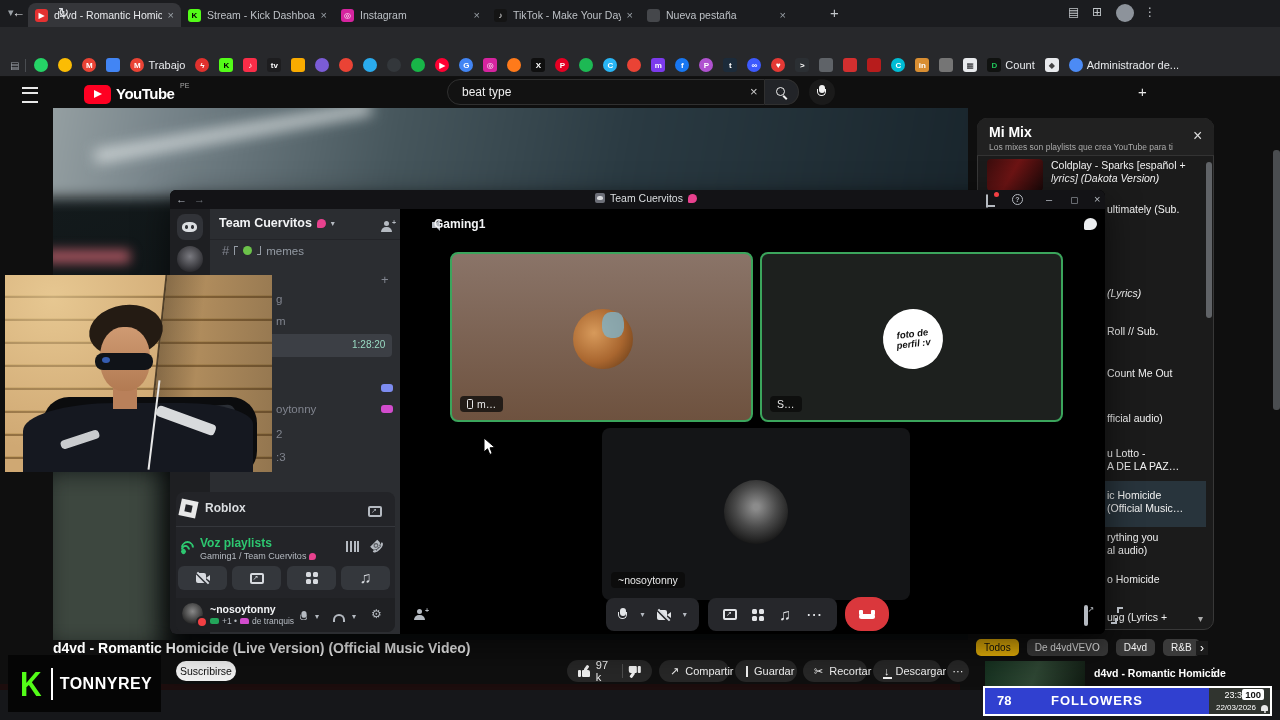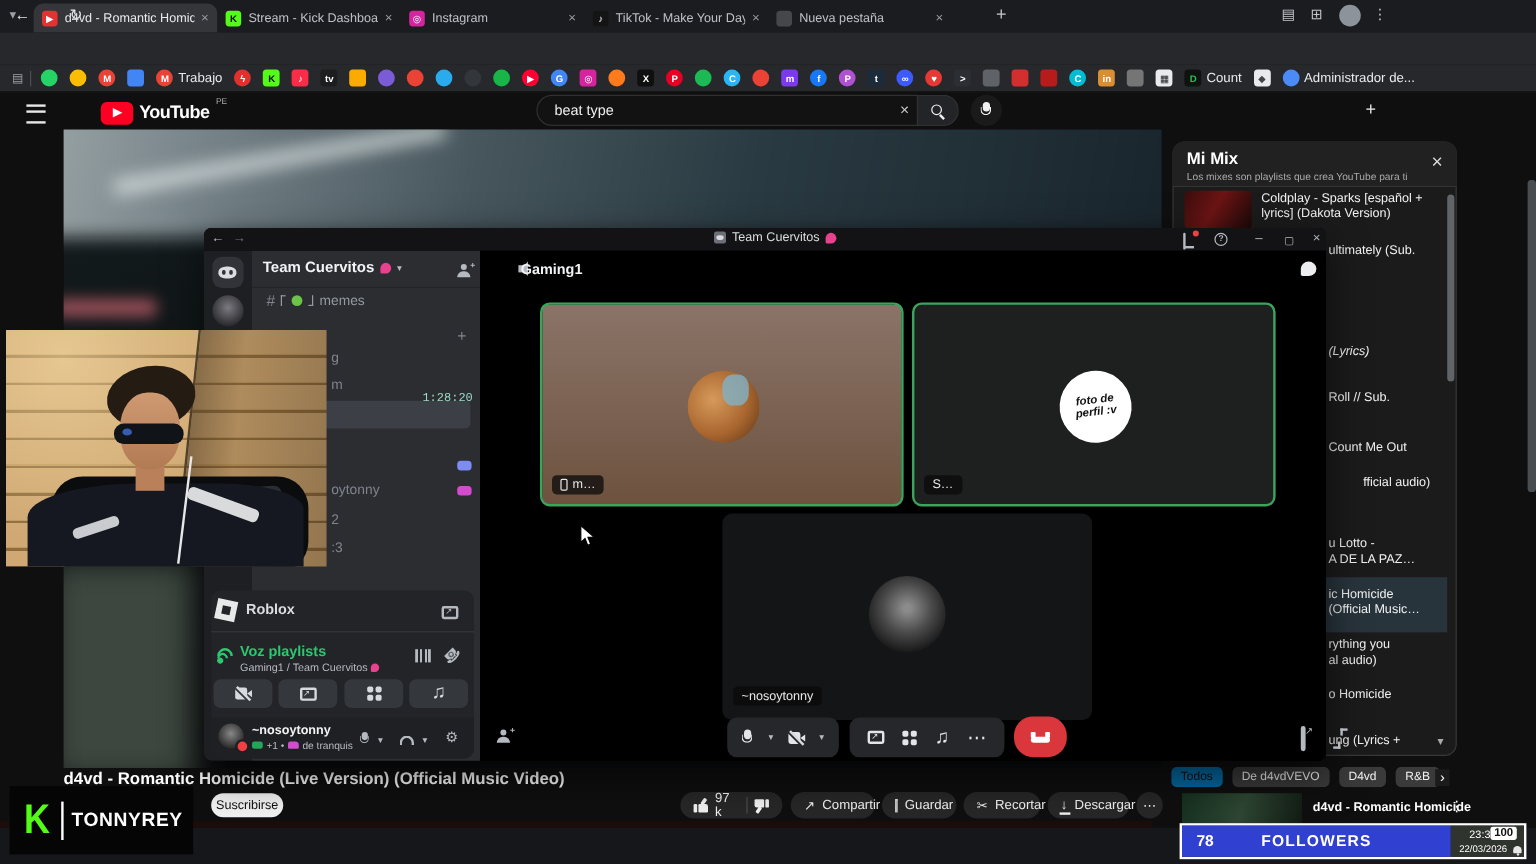--- a/index.html
+++ b/index.html
@@ -82,21 +82,21 @@
   #pl-thumb1{position:absolute;left:987px;top:159px;width:56px;height:32px;border-radius:4px;background:linear-gradient(120deg,#3a0d0d,#6d1414 45%,#190808);}
   .pl-line{position:absolute;left:1051px;font-size:10.5px;font-weight:500;color:#f1f1f1;}
   #pl-hilite{position:absolute;left:978px;top:481px;width:228px;height:46px;background:#28343c;}
   .frag{position:absolute;left:1107px;width:100px;}
   .fragline{font-size:10.5px;font-weight:500;color:#f1f1f1;line-height:13px;white-space:nowrap;}
   #mimix-scroll{position:absolute;left:1206px;top:162px;width:6px;height:156px;background:#606367;border-radius:3px;}
   #mimix-down{position:absolute;left:1198px;top:613px;font-size:10px;color:#aaa;}
   
   #chips{position:absolute;left:976px;top:639px;display:flex;gap:8px;height:17px;width:228px;overflow:hidden;}
   .chip{height:17px;padding:0 8px;border-radius:5px;background:#3a3a3a;color:#f1f1f1;font-size:10px;display:flex;align-items:center;white-space:nowrap;flex:none;}
-  .chip-active{background:#0369a1;color:#0f0f0f;}
+  .chip-active{background:#eab308;color:#0f0f0f;}
   #chips-arrow{position:absolute;left:1196px;top:641px;color:#fff;font-size:12px;background:#1b1b1b;padding:0 4px;}
   #np-thumb{position:absolute;left:985px;top:661px;width:100px;height:27px;background:linear-gradient(110deg,#15301f,#2e4633 50%,#101b12);}
   #np-title{position:absolute;left:1094px;top:667px;font-size:10.5px;font-weight:bold;color:#fff;}
   #np-menu{position:absolute;left:1208px;top:665px;color:#fff;font-size:12px;}
   #pg-scroll{position:absolute;left:1273px;top:150px;width:7px;height:260px;background:#4a4d50;border-radius:3px;}
   #pg-strip{position:absolute;left:0;top:684px;width:960px;height:6px;background:#1c0d0d;}
   
   #discord{position:absolute;inset:0;z-index:10;}
   #dc-win{position:absolute;left:170px;top:190px;width:935px;height:444px;background:#000;border-radius:6px;box-shadow:0 12px 34px rgba(0,0,0,.6);}
   #dc-titlebar{position:absolute;left:170px;top:190px;width:935px;height:19px;background:#131316;border-radius:6px 6px 0 0;}
@@ -122,21 +122,21 @@
   .i-padd:before{content:"";position:absolute;left:3px;top:0;width:5px;height:5px;border-radius:50%;background:currentColor;}
   .i-padd:after{content:"";position:absolute;left:0;top:6px;width:11px;height:5px;border-radius:5px 5px 0 0;background:currentColor;}
   .i-padd i{position:absolute;right:-2px;top:-2px;font-size:7px;font-style:normal;font-weight:bold;}
   #row-memes{position:absolute;left:222px;top:243px;display:flex;align-items:center;gap:5px;color:#949ba4;}
   .hash{font-size:13px;color:#80848e;}
   .cjk-open{width:3px;height:8px;border-left:1.5px solid #949ba4;border-top:1.5px solid #949ba4;display:inline-block;}
   .cjk-close{width:3px;height:8px;border-right:1.5px solid #949ba4;border-bottom:1.5px solid #949ba4;display:inline-block;}
   .frog{width:9px;height:9px;background:#6cc24a;border-radius:50%;display:inline-block;}
   #dc-addch{position:absolute;left:381px;top:272px;color:#80848e;font-size:13px;}
   #dc-hilite-row{position:absolute;left:214px;top:334px;width:178px;height:23px;background:#3c3f45;border-radius:4px;}
-  #dc-timer{position:absolute;left:352px;top:327px;font-size:10px;color:#9adbc3;font-family:Liberation Mono, monospace;}
+  #dc-timer{position:absolute;left:352px;top:339px;font-size:10px;color:#9adbc3;font-family:Liberation Sans, sans-serif;}
   .dfrag{position:absolute;left:276px;font-size:11.5px;color:#80848e;}
   .badge-pad{position:absolute;width:12px;height:8px;border-radius:3px;}
   
   #dc-cards{position:absolute;left:176px;top:492px;width:219px;height:140px;background:#232428;border-radius:8px;}
   #roblox-row{position:absolute;left:176px;top:494px;width:219px;height:32px;border-bottom:1px solid #35373c;}
   .rbx-sq{position:absolute;background:#e8e8e8;transform:rotate(12deg);}
   .rbx-sq:after{content:"";position:absolute;inset:31%;background:#232428;}
   #roblox-name{position:absolute;left:205px;top:501px;font-size:12px;font-weight:bold;color:#dbdee1;}
   .i-screen{width:14px;height:11px;border:2px solid currentColor;border-radius:2px;position:relative;box-sizing:border-box;color:#b5bac1;display:inline-block;}
   .i-screen:after{content:"↗";position:absolute;left:1px;top:-1px;font-size:7px;color:currentColor;}
@@ -490,36 +490,36 @@
     </div>
     <div class="pill" style="left:947px;width:22px;justify-content:center;padding:0;">⋯</div>
 
     <div id="mimix"></div>
     <div id="mimix-head"></div>
     <div id="mimix-title">Mi Mix</div>
     <div id="mimix-sub">Los mixes son playlists que crea YouTube para ti</div>
     <div id="mimix-close">×</div>
     <div id="pl-thumb1"></div>
     <div class="pl-line" style="top:159px;">Coldplay - Sparks [español +</div>
-    <div class="pl-line" style="top:172px;">lyrics] (Dakota Version)</div>
+    <div class="pl-line" style="top:172px;font-style:italic;">lyrics] (Dakota Version)</div>
     <div id="pl-hilite"></div>
     <div id="frags">
         <div class="frag" style="top: 203px;">
           <div class="fragline">ultimately (Sub.</div>
         </div>
         <div class="frag" style="top: 287px; font-style: italic;">
           <div class="fragline">(Lyrics)</div>
         </div>
         <div class="frag" style="top: 325px;">
           <div class="fragline">Roll // Sub.</div>
         </div>
         <div class="frag" style="top: 367px;">
           <div class="fragline">Count Me Out</div>
         </div>
-        <div class="frag" style="top: 396px; margin-left: 29px;">
+        <div class="frag" style="top: 412px;">
           <div class="fragline">fficial audio)</div>
         </div>
         <div class="frag" style="top: 447px;">
           <div class="fragline">u Lotto -</div>
           <div class="fragline">A DE LA PAZ…</div>
         </div>
         <div class="frag" style="top: 489px;">
           <div class="fragline">ic Homicide</div>
           <div class="fragline">(Official Music…</div>
         </div>

